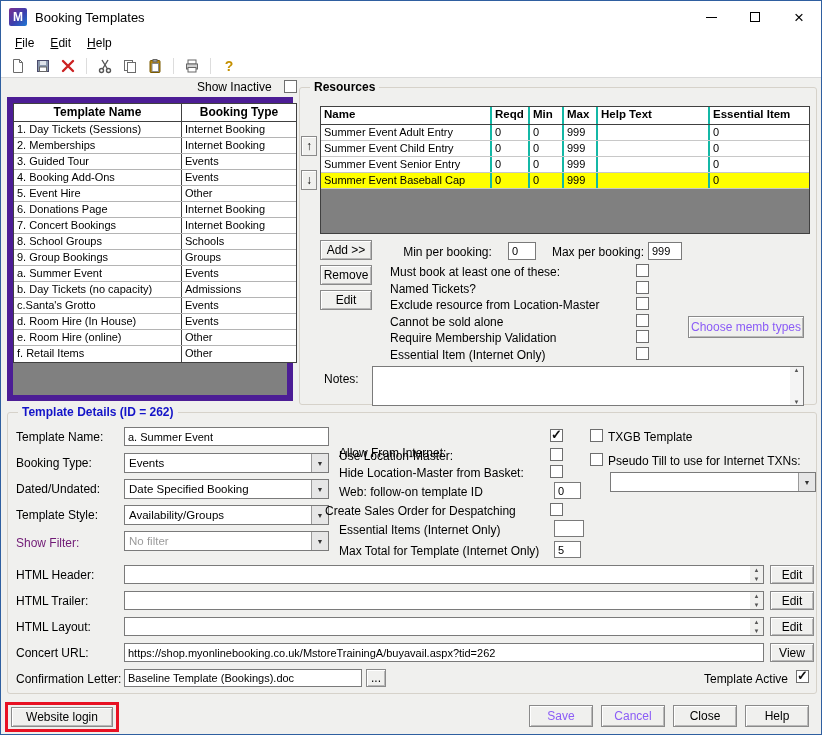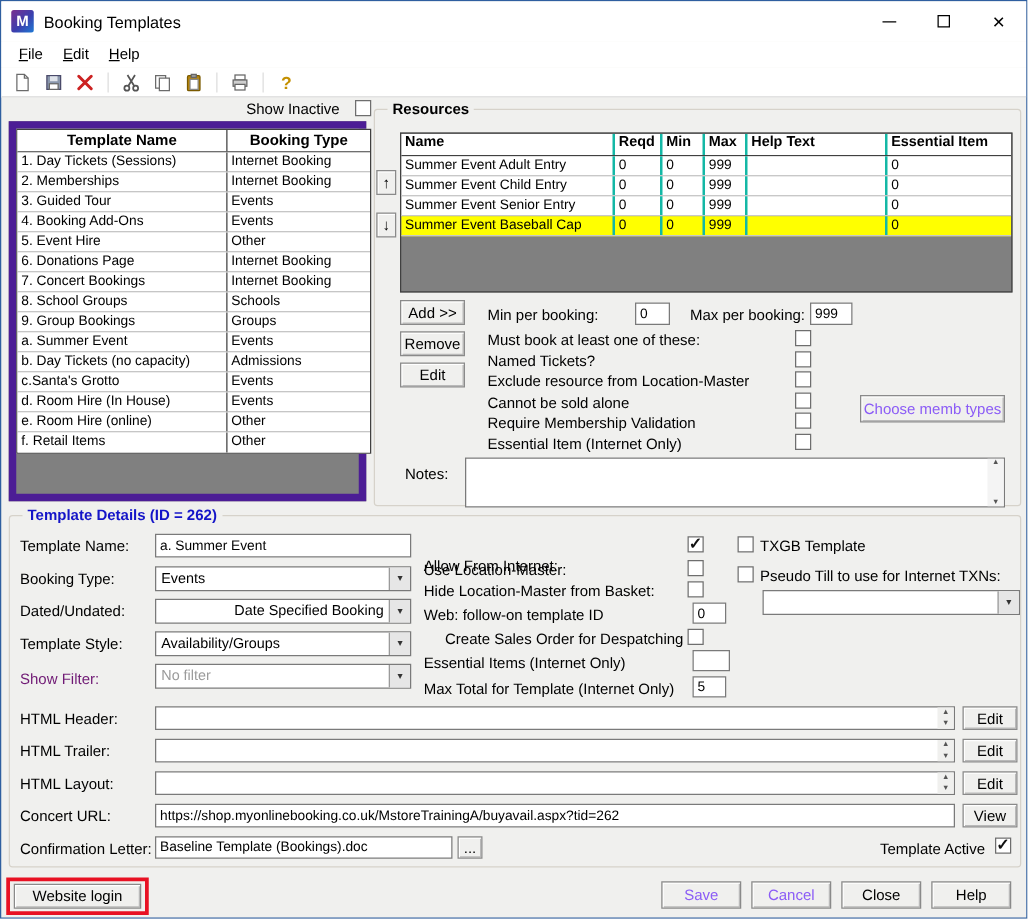--- a/index.html
+++ b/index.html
@@ -307,21 +307,21 @@
             <div class="rcell rc4"></div>
             <div class="rcell rc5">0</div>
           </div>
         </div>
     </div>
 
     <div class="btn" id="add-btn">Add &gt;&gt;</div>
     <div class="btn" id="remove-btn">Remove</div>
     <div class="btn" id="edit-btn">Edit</div>
 
-    <div class="field-label" style="left:90px;top:157px;width:115px;text-align:left;">Min per booking:</div>
+    <div class="field-label" style="left:90px;top:157px;width:115px;text-align:center;">Min per booking:</div>
     <input class="tinput" style="left: 208px; top: 154px; width: 28px; height: 18px;" value="0">
     <div class="field-label" style="left:244px;top:157px;width:100px;text-align:right;">Max per booking:</div>
     <input class="tinput" style="left: 348px; top: 154px; width: 34px; height: 18px;" value="999">
 
     <div class="opt-container">
         <div class="opt-row" style="top: 0px;">
           <div class="opt-label">Must book at least one of these:</div>
           <span class="cb"></span>
         </div>
         <div class="opt-row" style="top: 17px;">
@@ -364,21 +364,21 @@
     <div class="field-label" style="left:8px;top:17px;">Template Name:</div>
     <input class="tinput" style="left: 116px; top: 14px; width: 205px; height: 19px;" value="a. Summer Event">
 
     <div class="field-label" style="left:8px;top:43px;">Booking Type:</div>
     <div class="combo" style="left:116px;top:40px;width:205px;">
       <span class="combo-text">Events</span>
       <span class="combo-btn">▼</span>
     </div>
 
     <div class="field-label" style="left:8px;top:69px;">Dated/Undated:</div>
-    <div class="combo" style="left:116px;top:66px;width:205px;text-align:right;">
+    <div class="combo" style="left:116px;top:66px;width:205px;">
       <span class="combo-text">Date Specified Booking</span>
       <span class="combo-btn">▼</span>
     </div>
 
     <div class="field-label" style="left:8px;top:95px;">Template Style:</div>
     <div class="combo" style="left:116px;top:92px;width:205px;">
       <span class="combo-text">Availability/Groups</span>
       <span class="combo-btn">▼</span>
     </div>
 
@@ -393,21 +393,21 @@
 
     <div class="field-label" style="left:331px;top:36px;">Use Location-Master:</div>
     <span class="cb" style="position:absolute;left:542px;top:35px;"></span>
 
     <div class="field-label" style="left:331px;top:53px;">Hide Location-Master from Basket:</div>
     <span class="cb" style="position:absolute;left:542px;top:52px;"></span>
 
     <div class="field-label" style="left:331px;top:72px;">Web: follow-on template ID</div>
     <input class="tinput" style="left: 546px; top: 69px; width: 27px; height: 17px;" value="0">
 
-    <div class="field-label" style="left:348px;top:91px;">Create Sales Order for Despatching</div>
+    <div class="field-label" style="left:317px;top:91px;">Create Sales Order for Despatching</div>
     <span class="cb" style="position:absolute;left:542px;top:90px;"></span>
 
     <div class="field-label" style="left:331px;top:110px;">Essential Items (Internet Only)</div>
     <input class="tinput" style="left: 546px; top: 107px; width: 30px; height: 17px;" value="">
 
     <div class="field-label" style="left:331px;top:131px;">Max Total for Template (Internet Only)</div>
     <input class="tinput" style="left: 546px; top: 128px; width: 27px; height: 17px;" value="5">
 
     <span class="cb" style="position:absolute;left:582px;top:16px;"></span>
     <div class="field-label" style="left:600px;top:17px;">TXGB Template</div>

